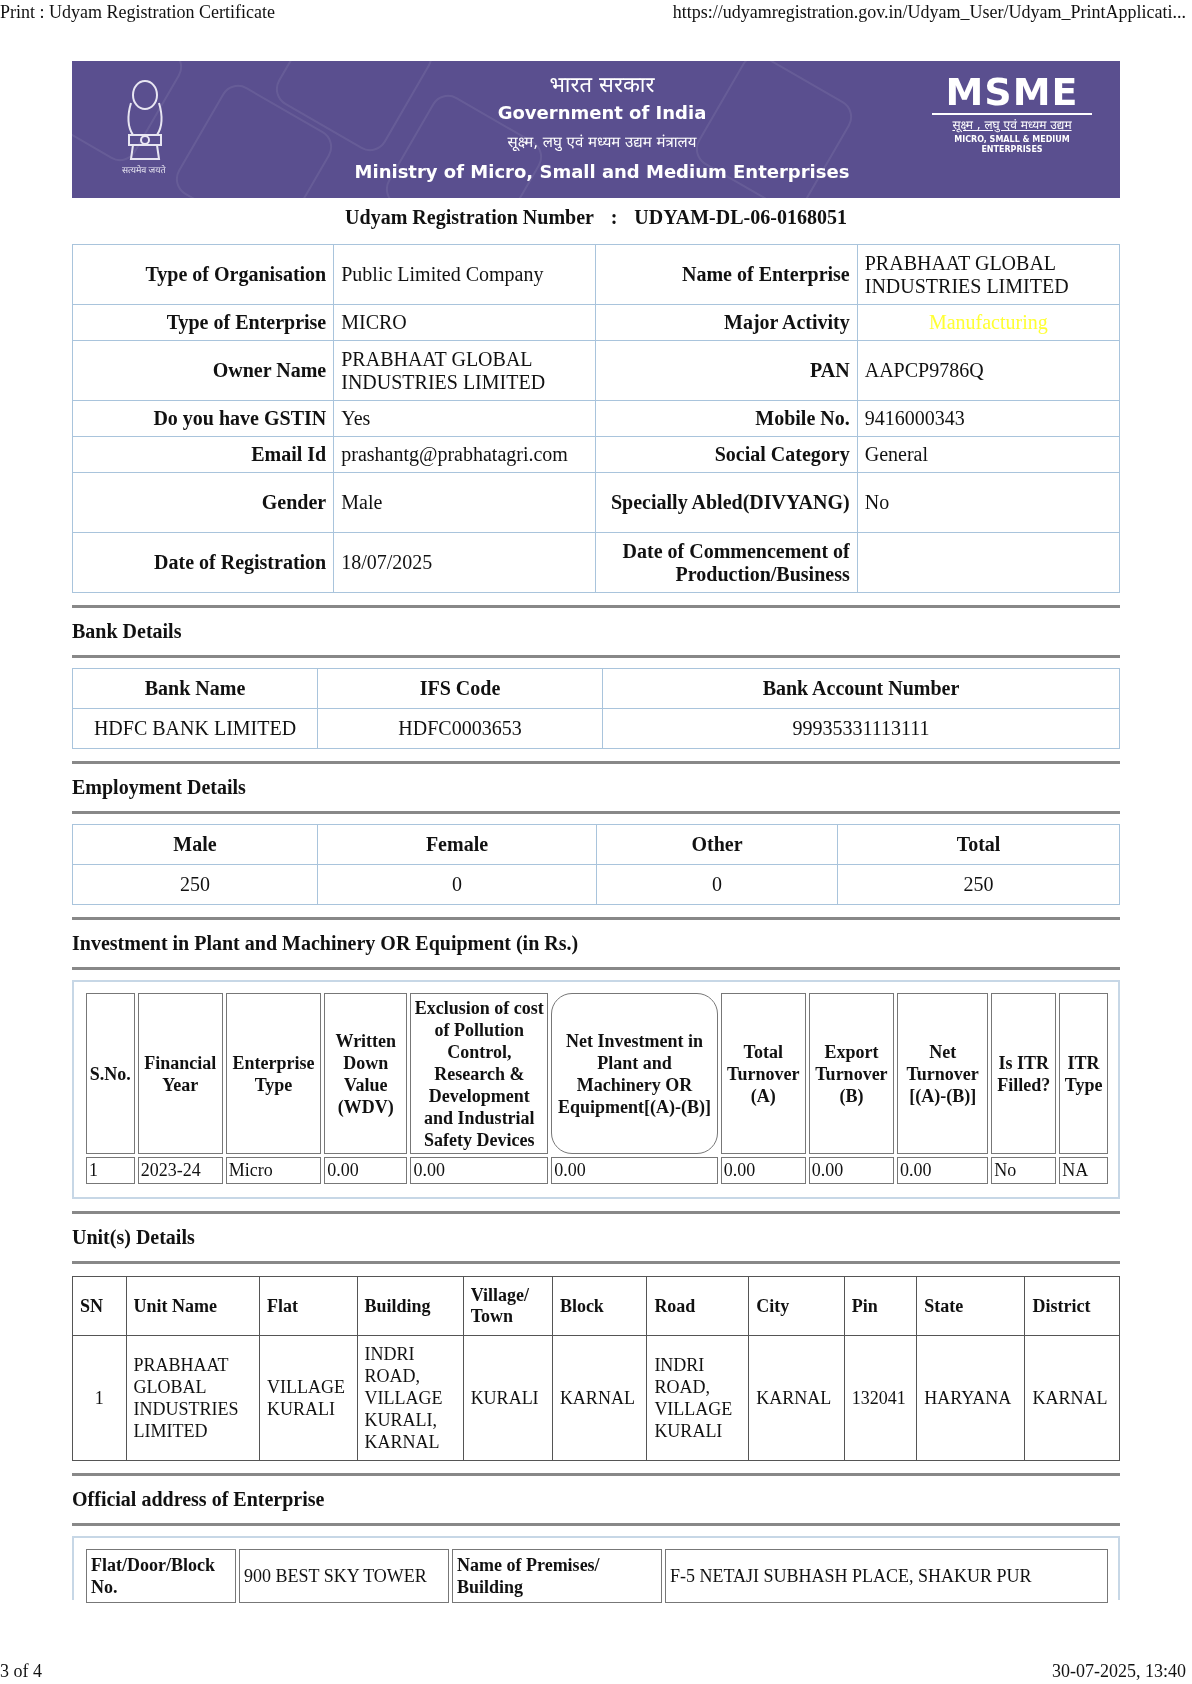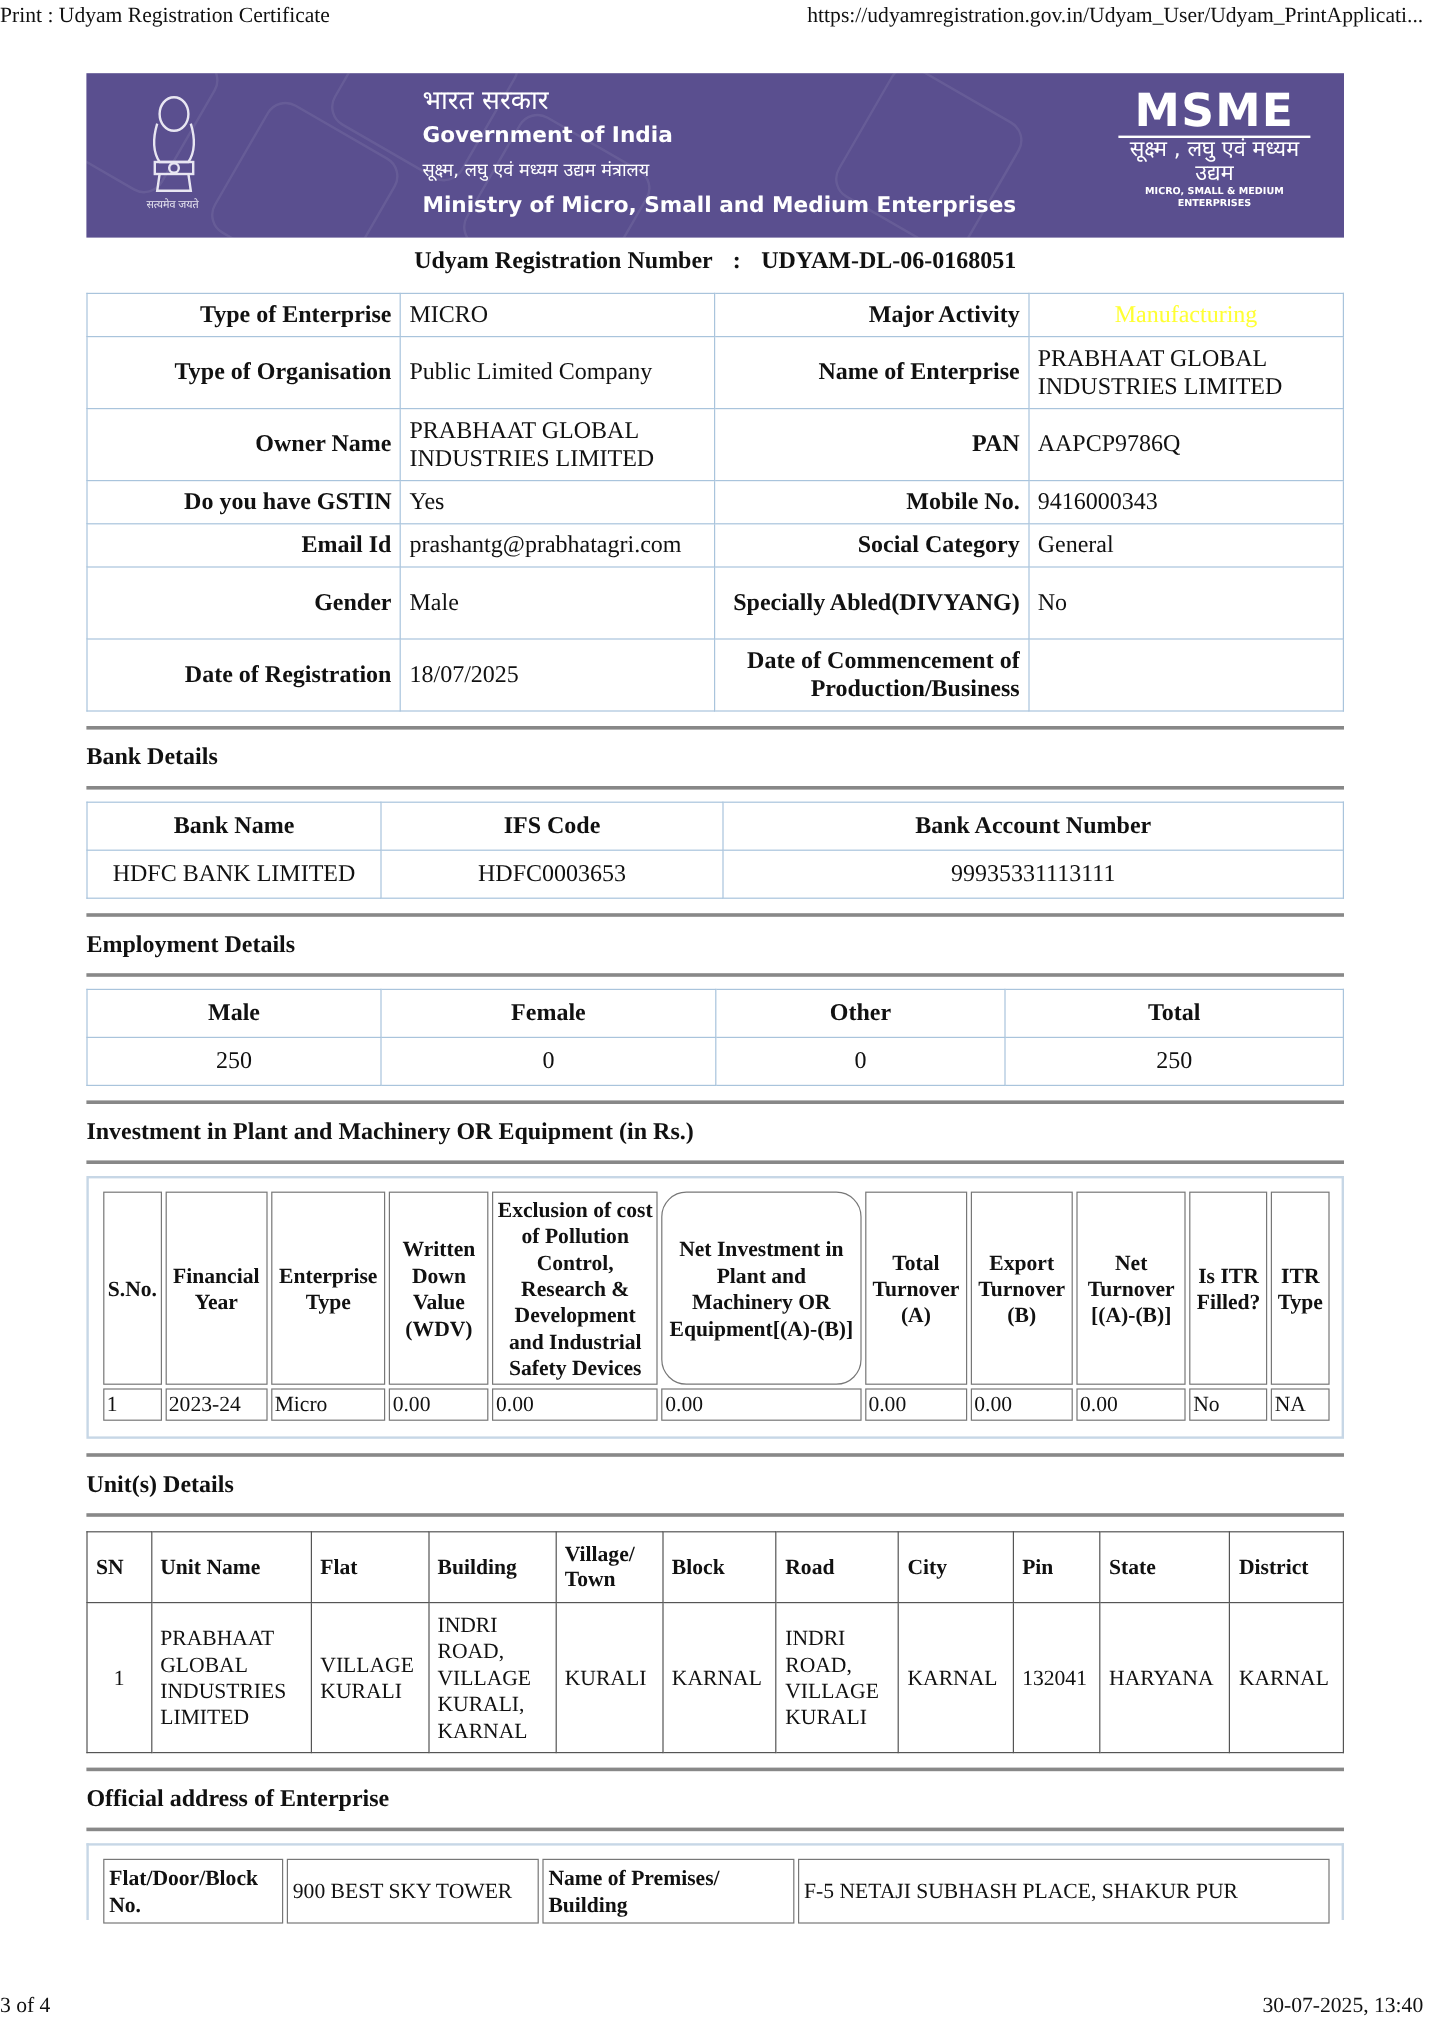--- a/index.html
+++ b/index.html
@@ -10,28 +10,28 @@
   .print-ftr { position: absolute; top: 1661px; font-size: 18px; }
   .print-ftr.left { left: 0; }
   .print-ftr.right { right: 6px; }
 
   .page { position: absolute; left: 72px; top: 61px; width: 1048px; }
 
   .banner { width: 1048px; height: 137px; background: #5a4f8f; position: relative; overflow: hidden; color: #fff; }
   .banner .hex { position: absolute; border: 2px solid rgba(255,255,255,0.08); width: 120px; height: 120px; transform: rotate(30deg); border-radius: 18px; }
   .emblem { position: absolute; left: 45px; top: 12px; width: 56px; height: 100px; }
   .emblem-caption { position: absolute; left: 50px; top: 102px; font-size: 9px; color: #e8e6f2; }
-  .banner-center { position: absolute; left: 280px; width: 500px; top: 10px; text-align: left; font-family: "DejaVu Sans", sans-serif; }
+  .banner-center { position: absolute; left: 280px; width: 500px; top: 10px; text-align: center; font-family: "DejaVu Sans", sans-serif; }
   .banner-center .l1 { font-size: 22px; line-height: 28px; }
   .banner-center .l2 { font-size: 18px; font-weight: bold; line-height: 28px; }
   .banner-center .l3 { font-size: 15px; line-height: 31px; }
   .banner-center .l4 { font-size: 18px; font-weight: bold; line-height: 28px; }
   .msme-logo { position: absolute; left: 860px; top: 12px; width: 160px; text-align: center; font-family: "DejaVu Sans", sans-serif; }
   .msme-logo .word { font-size: 38px; font-weight: bold; letter-spacing: 1px; line-height: 38px; border-bottom: 2px solid #fff; padding-bottom: 2px; }
-  .msme-logo .hi { font-size: 18px; line-height: 20px; }
+  .msme-logo .hi { font-size: 12px; line-height: 20px; text-decoration: underline; }
   .msme-logo .en { font-size: 8px; font-weight: bold; line-height: 10px; }
 
   .reg-no { text-align: center; font-weight: bold; font-size: 20px; margin-top: 8px; height: 38px; }
   .reg-no .sep { margin: 0 12px; }
 
   table { border-collapse: collapse; }
   .info { width: 1048px; font-size: 20px; }
   .info td { border: 1px solid #a9c4dc; padding: 4px 7px; vertical-align: middle; }
   .info td.lbl { font-weight: bold; text-align: right; width: 246px; }
   .info td.val { width: 247px; }
@@ -96,31 +96,31 @@
   </div>
 
   <div class="reg-no">
     <span>Udyam Registration Number</span>
     <span class="sep">:</span>
     <span>UDYAM-DL-06-0168051</span>
   </div>
 
   <table class="info">
     <tbody id="info-body">
+        <tr style="height: 60px;">
+          <td class="lbl">Type of Organisation</td>
+          <td class="val">Public Limited Company</td>
+          <td class="lbl">Name of Enterprise</td>
+          <td class="val">PRABHAAT GLOBAL INDUSTRIES LIMITED</td>
+        </tr>
         <tr style="height: 36px;">
           <td class="lbl">Type of Enterprise</td>
           <td class="val">MICRO</td>
           <td class="lbl">Major Activity</td>
           <td class="val hl">Manufacturing</td>
-        </tr>
-        <tr style="height: 60px;">
-          <td class="lbl">Type of Organisation</td>
-          <td class="val">Public Limited Company</td>
-          <td class="lbl">Name of Enterprise</td>
-          <td class="val">PRABHAAT GLOBAL INDUSTRIES LIMITED</td>
         </tr>
         <tr style="height: 60px;">
           <td class="lbl">Owner Name</td>
           <td class="val">PRABHAAT GLOBAL INDUSTRIES LIMITED</td>
           <td class="lbl">PAN</td>
           <td class="val">AAPCP9786Q</td>
         </tr>
         <tr style="height: 36px; margin-left: 36px;">
           <td class="lbl">Do you have GSTIN</td>
           <td class="val">Yes</td>

